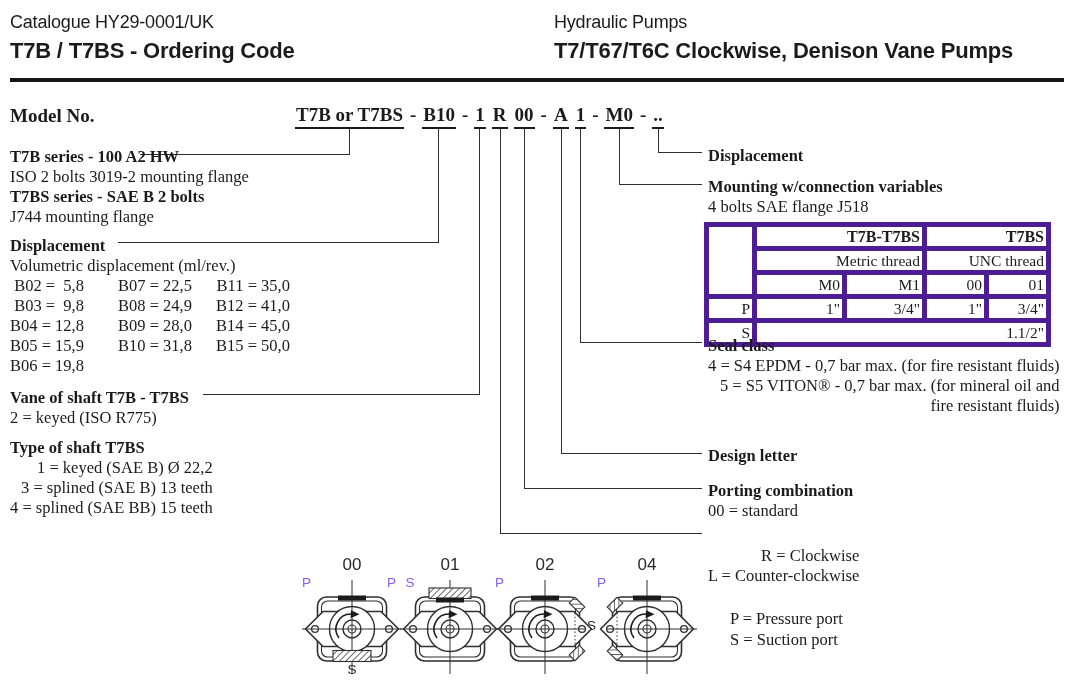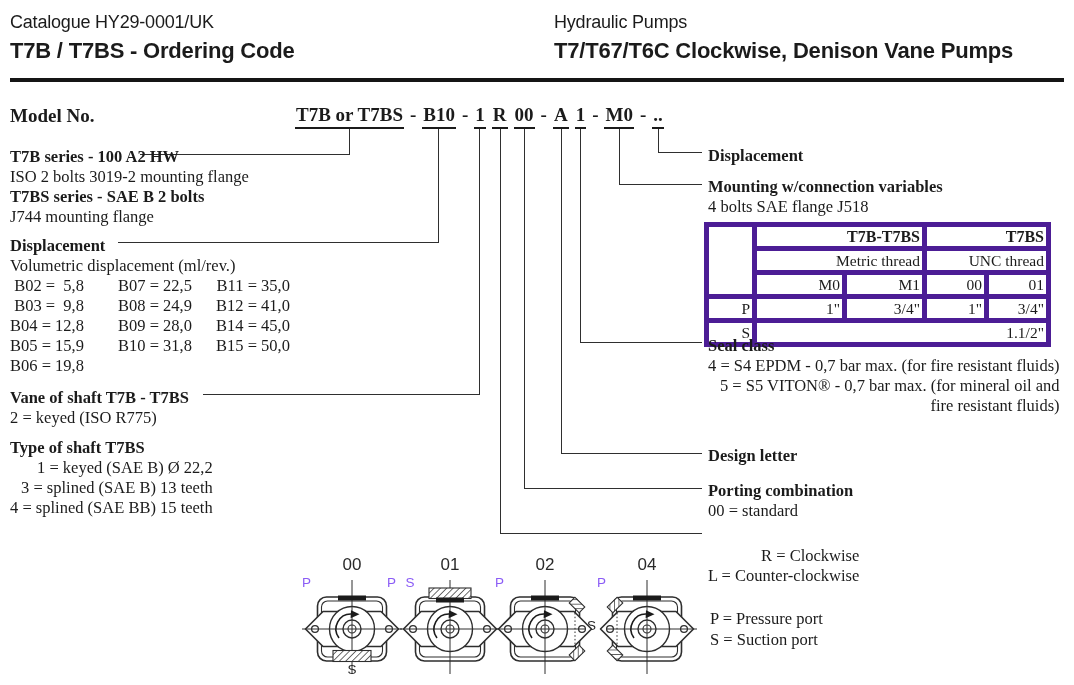--- a/index.html
+++ b/index.html
@@ -5,21 +5,21 @@
   html,body{margin:0;padding:0;background:#fff;}
   #page{position:relative;width:1074px;height:685px;background:#fff;color:#1b1b1b;
         font-family:"Liberation Serif",serif;overflow:hidden;}
   .abs{position:absolute;white-space:pre;}
   .sans{font-family:"Liberation Sans",sans-serif;}
   .hdr-small{font-size:18px;letter-spacing:-0.2px;}
   .hdr-title{font-size:22px;font-weight:bold;letter-spacing:-0.2px;}
   .hdr-rule{position:absolute;left:10px;top:78px;width:1054px;height:4px;background:#151515;}
   .h{font-size:16.5px;font-weight:bold;}
   .t{font-size:16.5px;line-height:20px;text-align:right;}
-  .t21{font-size:16.5px;line-height:21px;}
+  .t21{font-size:16.5px;line-height:21px;margin-left:20px;}
   .modelno{font-size:19px;font-weight:bold;}
   #ordering-code{display:flex;gap:6px;align-items:baseline;}
   .code-seg{font-size:19px;font-weight:bold;white-space:pre;}
   .u{border-bottom:2px solid #1b1b1b;padding:0 1px 1px 1px;}
   .leader{position:absolute;box-sizing:border-box;}
   .leader-left{border-right:1.5px solid #2f2f2f;border-bottom:1.5px solid #2f2f2f;}
   .leader-right{border-left:1.5px solid #2f2f2f;border-bottom:1.5px solid #2f2f2f;}
   #mount-table{position:absolute;left:704px;top:222px;border-collapse:collapse;
                font-size:15.5px;table-layout:fixed;border:2px solid #1b1b1b;}
   #mount-table td{border:5px solid #4c1d95;text-align:right;height:19px;line-height:19px;padding:0 2px;}

